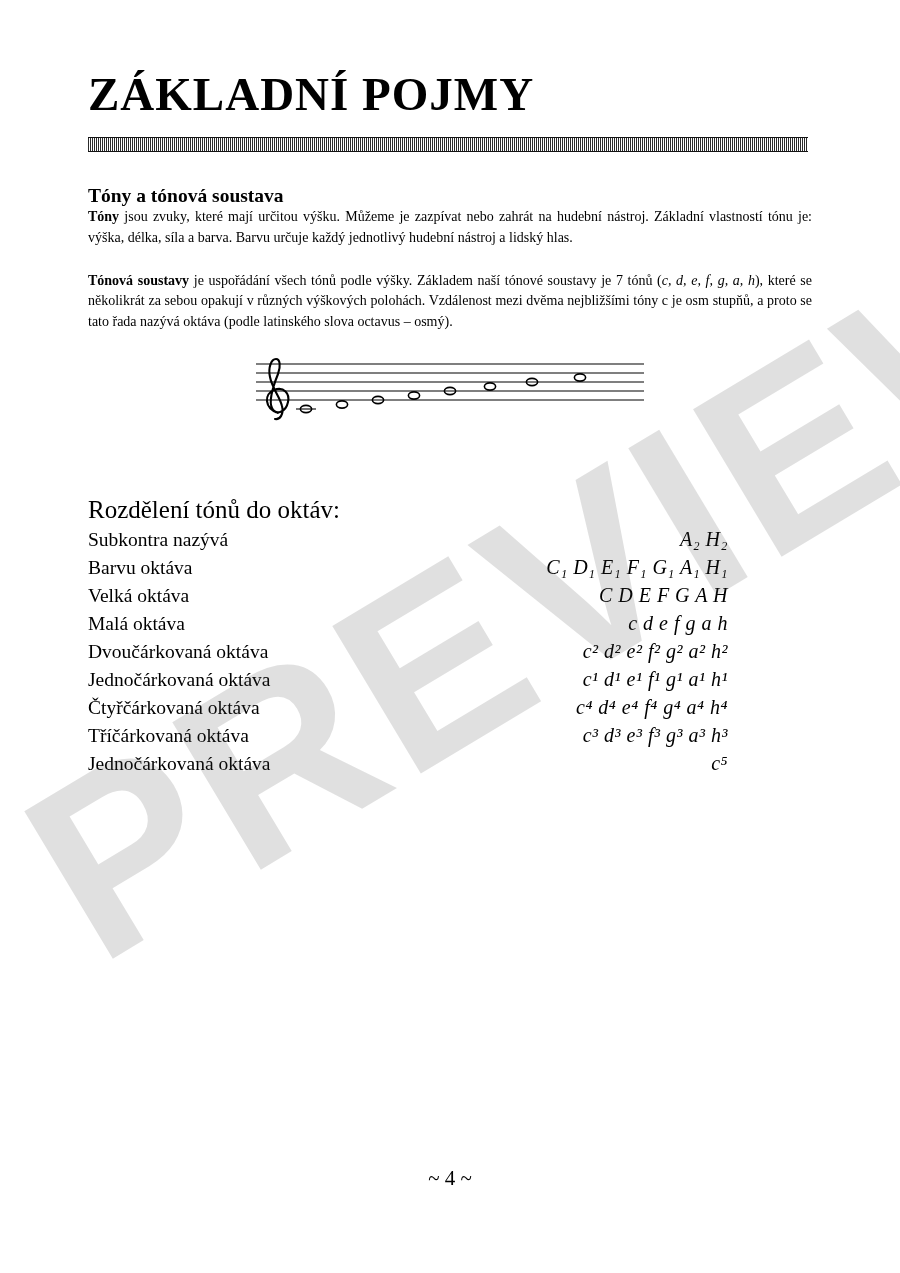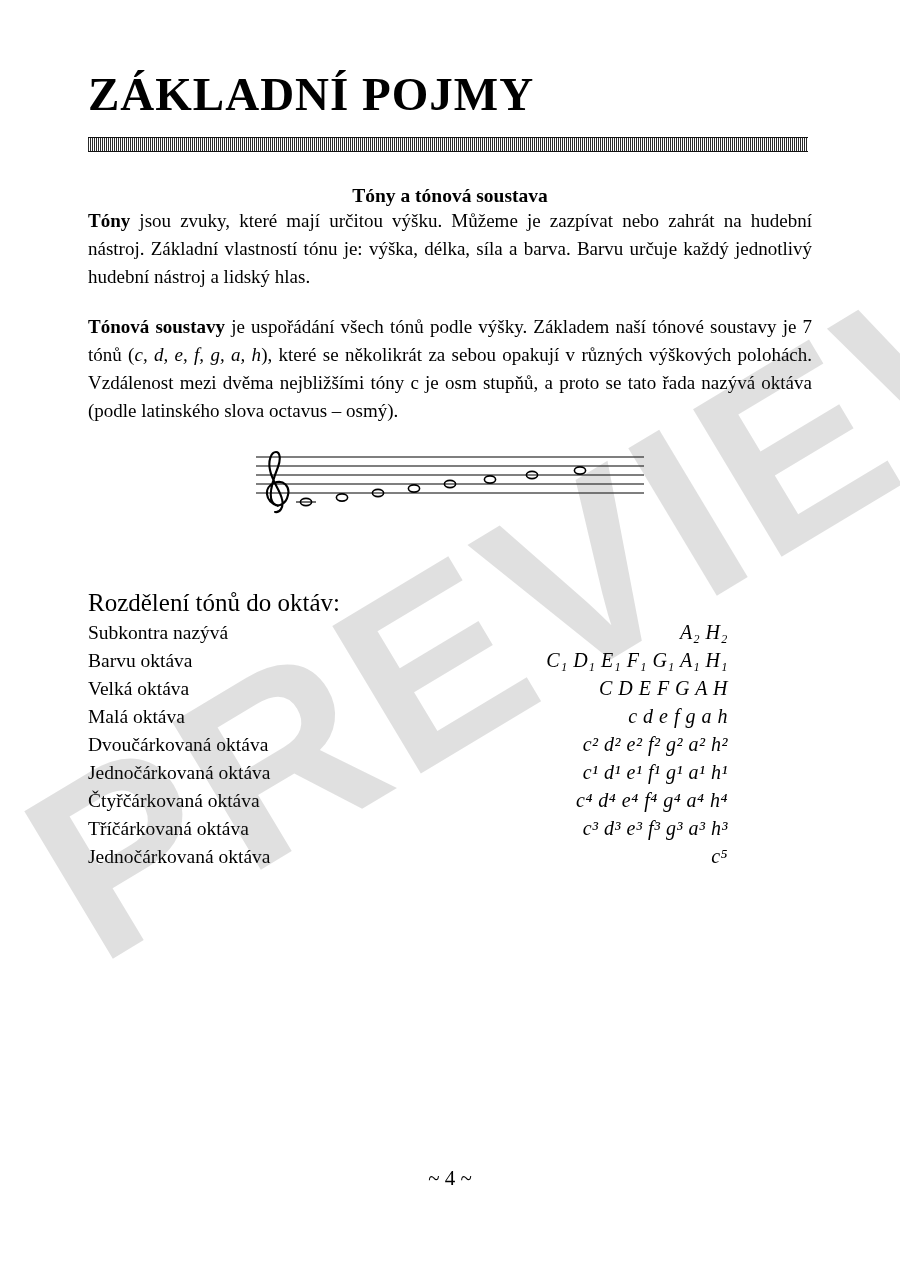--- a/index.html
+++ b/index.html
@@ -83,25 +83,24 @@
     border-top: 1px solid #000;
     border-bottom: 1px solid #000;
     opacity: 0.92;
   }
 
   .subhead {
     font-weight: bold;
     font-size: 19.5px;
     margin-top: 34px;
     margin-bottom: 0;
-    text-align: center;
   }
 
   p.body {
-    font-size: 19px;
+    font-size: 14px;
     line-height: 1.47;
     margin: 0;
     text-align: justify;
     text-justify: inter-word;
   }
   p.body.spaced { margin-top: 22px; }
   p.body b { font-weight: bold; }
   p.body i { }
 
   

